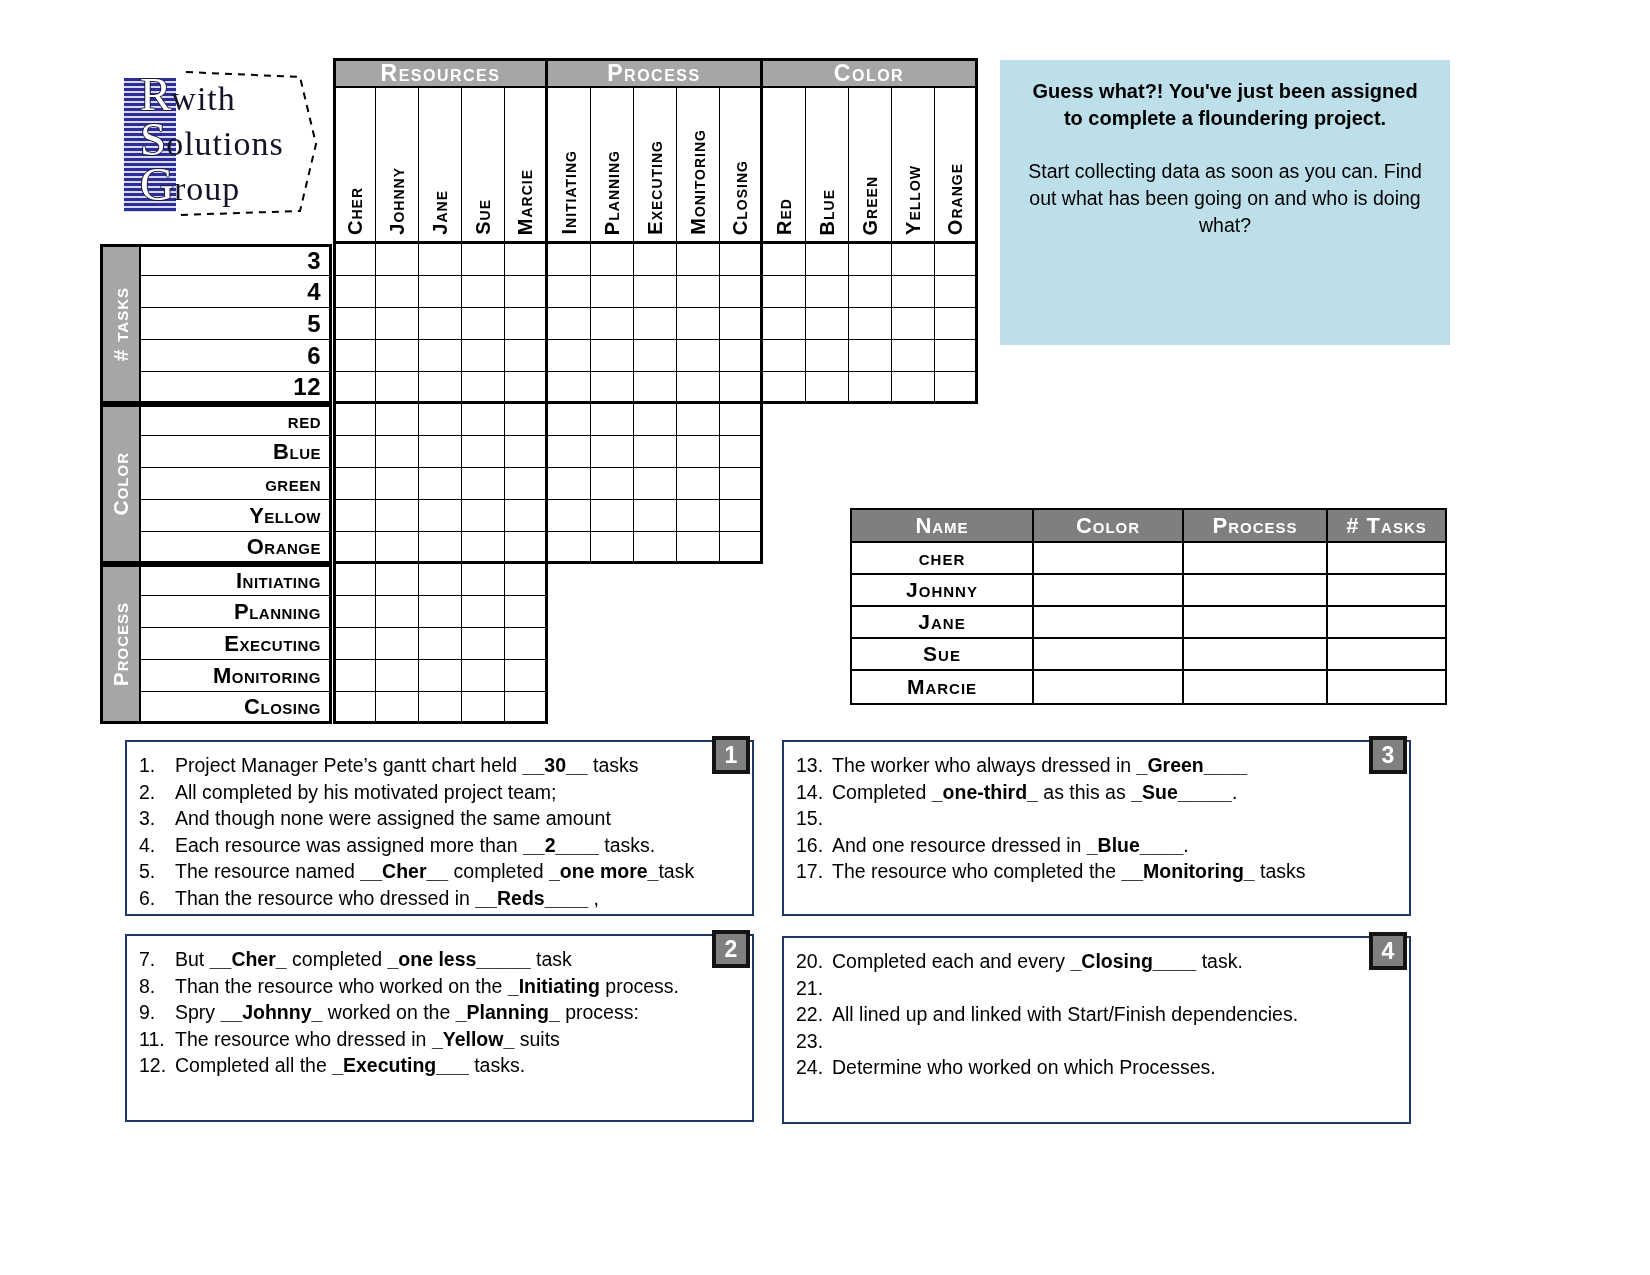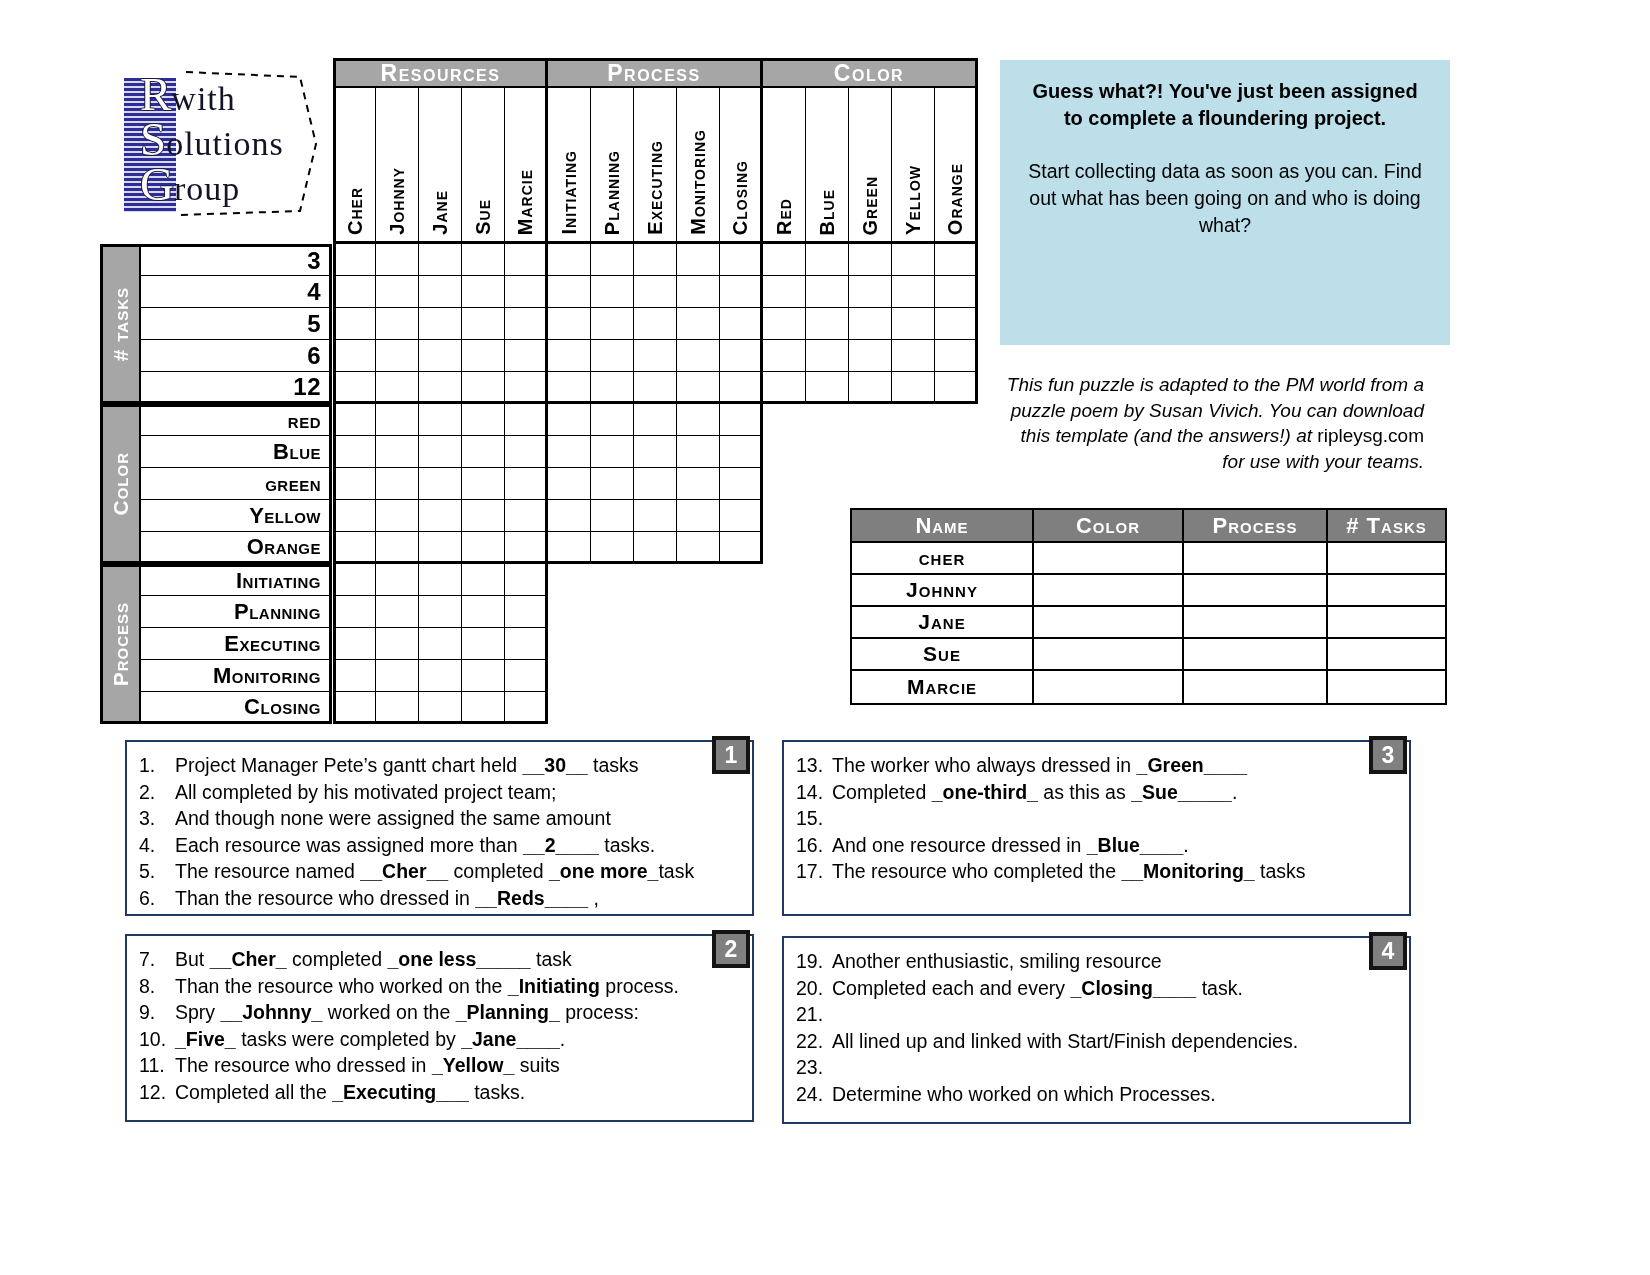--- a/index.html
+++ b/index.html
@@ -333,21 +333,20 @@
       <div class="rlabel" style="grid-area: 13 / 2;">Executing</div>
       <div class="rlabel" style="grid-area: 14 / 2;">Monitoring</div>
       <div class="rlabel rl-last" style="grid-area: 15 / 2;">Closing</div>
     </div>
 
   <div class="info-box">
     <p class="info-title">Guess what?! You've just been assigned to complete a floundering project.</p>
     <p class="info-body">Start collecting data as soon as you can.  Find out what has been going on and who is doing what?</p>
   </div>
 
-  <div class="credit" id="credit"><span class="it">This fun puzzle is adapted to the PM world from a puzzle poem by Susan Vivich.  You can download this template (and the answers!) at </span><span class="">ripleysg.com</span><span class="it"> for use with your teams.</span></div>
 
   <div id="answer-table">
       <div class="at-h" style="grid-area: 1 / 1;">Name</div>
       <div class="at-h" style="grid-area: 1 / 2;">Color</div>
       <div class="at-h" style="grid-area: 1 / 3;">Process</div>
       <div class="at-h at-last-col" style="grid-area: 1 / 4;"># Tasks</div>
       <div class="at-c" style="grid-area: 2 / 1;">cher</div>
       <div class="at-c" style="grid-area: 2 / 2;"></div>
       <div class="at-c" style="grid-area: 2 / 3;"></div>
       <div class="at-c at-last-col" style="grid-area: 2 / 4;"></div>
@@ -405,24 +404,20 @@
         </div>
         <div class="clue">
           <span class="cnum">8.</span>
           <span class="ctext"><span>Than the resource who worked on the </span><span class="b">_Initiating</span><span> process.</span></span>
         </div>
         <div class="clue">
           <span class="cnum">9.</span>
           <span class="ctext"><span>Spry  </span><span class="b">__Johnny_</span><span> worked on the </span><span class="b">_Planning_</span><span> process:</span></span>
         </div>
         <div class="clue">
-          <span class="cnum">10.</span>
-          <span class="ctext"><span class="b">_Five_</span><span> tasks were completed by </span><span class="b">_Jane____</span><span>.</span></span>
-        </div>
-        <div class="clue">
           <span class="cnum">11.</span>
           <span class="ctext"><span>The resource who dressed in </span><span class="b">_Yellow_</span><span> suits</span></span>
         </div>
         <div class="clue">
           <span class="cnum">12.</span>
           <span class="ctext"><span>Completed all the </span><span class="b">_Executing___</span><span> tasks.</span></span>
         </div>
       </div>
       <div class="cluebox" style="left: 782px; top: 740px; width: 629px; height: 176px;">
         <div class="badge">3</div>
@@ -442,24 +437,20 @@
           <span class="ctext"><span>And one resource dressed in </span><span class="b">_Blue____</span><span>.</span></span>
         </div>
         <div class="clue">
           <span class="cnum">17.</span>
           <span class="ctext"><span>The resource who completed the </span><span class="b">__Monitoring_</span><span> tasks</span></span>
         </div>
       </div>
       <div class="cluebox" style="left: 782px; top: 936px; width: 629px; height: 188px;">
         <div class="badge">4</div>
         <div class="clue">
-          <span class="cnum">19.</span>
-          <span class="ctext"><span>Another enthusiastic, smiling resource</span></span>
-        </div>
-        <div class="clue">
           <span class="cnum">20.</span>
           <span class="ctext"><span>Completed each and every </span><span class="b">_Closing____</span><span> task.</span></span>
         </div>
         <div class="clue">
           <span class="cnum">21.</span>
         </div>
         <div class="clue">
           <span class="cnum">22.</span>
           <span class="ctext"><span>All lined up and linked with Start/Finish dependencies.</span></span>
         </div>

